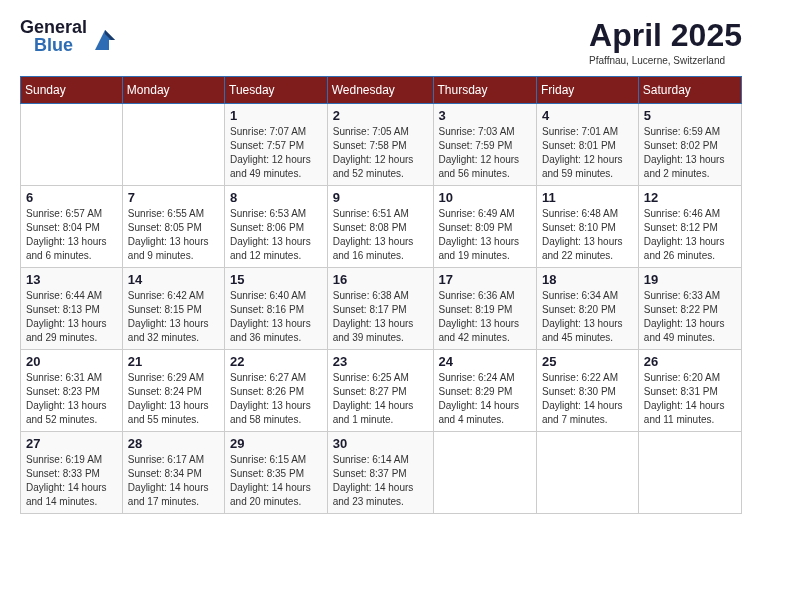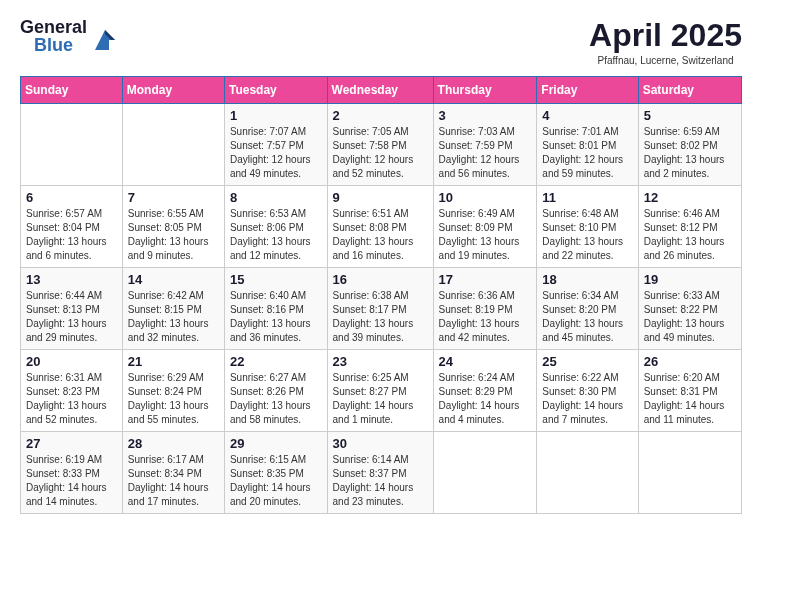--- a/index.html
+++ b/index.html
@@ -42,45 +42,45 @@
       font-weight: bold;
       color: #2e6db4;
       text-align: center;
     }
     .logo-icon {
       width: 28px;
       height: 28px;
       margin-left: 4px;
     }
     .title-section {
-      text-align: center;
+      text-align: left;
     }
     .main-title {
       font-size: 32px;
       font-weight: bold;
       color: #1a1a2e;
       line-height: 1.1;
     }
     .subtitle {
       font-size: 10px;
       color: #333;
       margin-top: 2px;
     }
     .calendar {
       width: 100%;
       border-collapse: collapse;
       font-size: 11px;
     }
     .calendar thead tr th {
-      background-color: #ec4899;
+      background-color: #7f1d1d;
       color: #fff;
       padding: 6px 4px;
       text-align: left;
       font-size: 12px;
-      font-weight: bold;
+      font-weight: normal;
       border: 1px solid #2e6db4;
     }
     .calendar tbody tr td {
       vertical-align: top;
       border: 1px solid #ccc;
       padding: 4px 5px;
       width: 113px;
       min-height: 80px;
       color: #333;
     }

